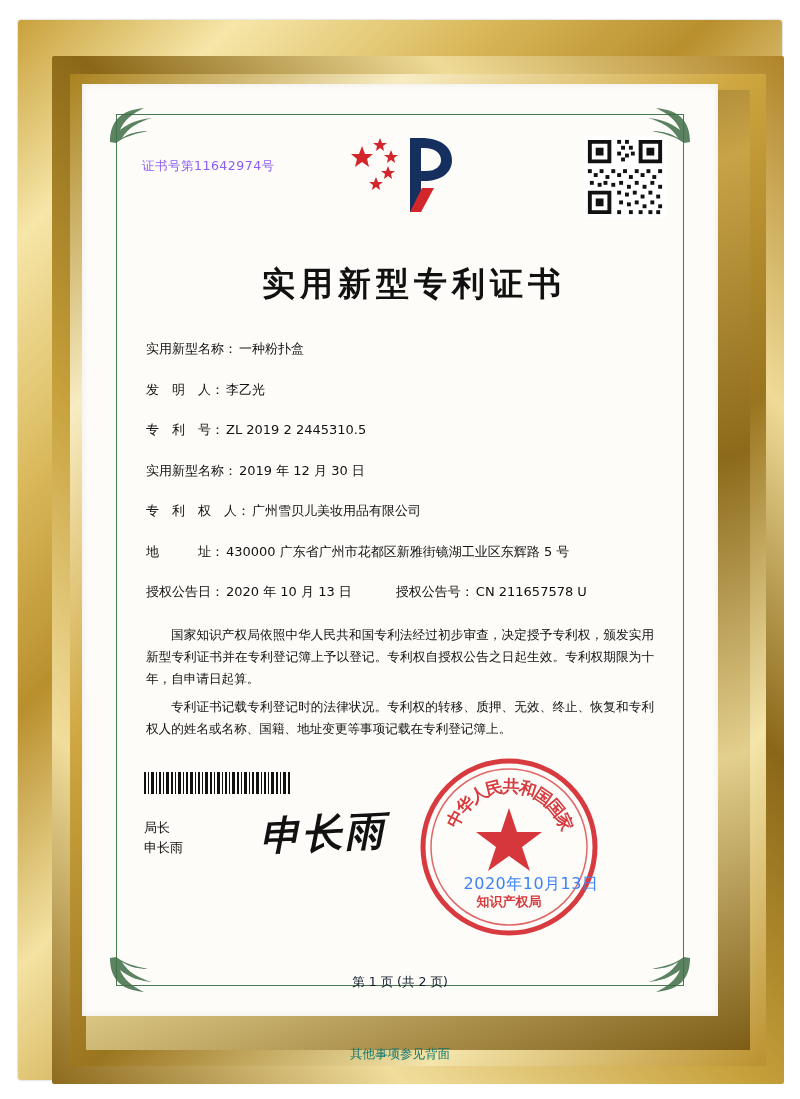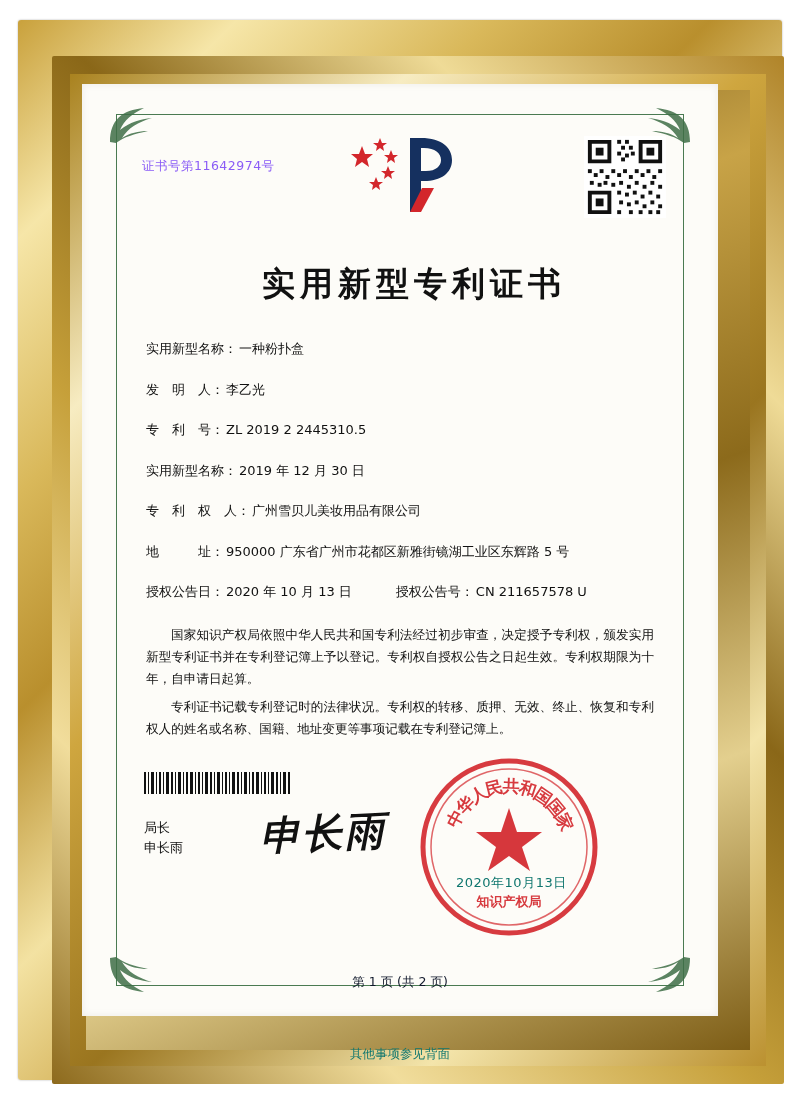--- a/index.html
+++ b/index.html
@@ -89,22 +89,22 @@
   .sig-label{position:absolute;left:62px;top:734px;font-size:13px;line-height:20px;color:#111;}
   .sig-script{
     position:absolute;left:178px;top:722px;font-size:40px;color:#111;
     font-family:"DejaVu Serif","Liberation Serif",serif;font-style:italic;font-weight:bold;
     letter-spacing:2px;transform:rotate(-3deg);
   }
 
   
   .seal{position:absolute;left:336px;top:672px;width:182px;height:182px;}
   .seal-date{
-    position:absolute;left:374px;top:790px;width:150px;
-    font-size:13px;color:#0f766e;letter-spacing:.5px;
+    position:absolute;left:374px;top:790px;width:150px;text-align:center;
+    font-size:16px;color:#3b82f6;letter-spacing:.5px;
   }
 
   
   .page-no{
     position:absolute;left:0;right:0;top:890px;text-align:center;font-size:12.5px;color:#0f172a;
   }
   .back-note{
     position:absolute;left:0;right:0;top:962px;text-align:center;font-size:12.5px;color:#0f766e;
   }
 </style>
@@ -229,21 +229,21 @@
       <div class="field">
         <span class="lbl">实用新型名称：</span>
         <span class="val">2019 年 12 月 30 日</span>
       </div>
       <div class="field">
         <span class="lbl">专　利　权　人：</span>
         <span class="val">广州雪贝儿美妆用品有限公司</span>
       </div>
       <div class="field">
         <span class="lbl">地　　　址：</span>
-        <span class="val">950000  广东省广州市花都区新雅街镜湖工业区东辉路 5 号</span>
+        <span class="val">430000  广东省广州市花都区新雅街镜湖工业区东辉路 5 号</span>
       </div>
       <div class="field row-two">
         <span class="lbl">授权公告日：</span>
         <span class="val">2020 年 10 月 13 日</span>
         <span class="lbl2">授权公告号：</span>
         <span class="val">CN 211657578 U</span>
       </div>
     </div>
 
     <div class="para" id="para2">

